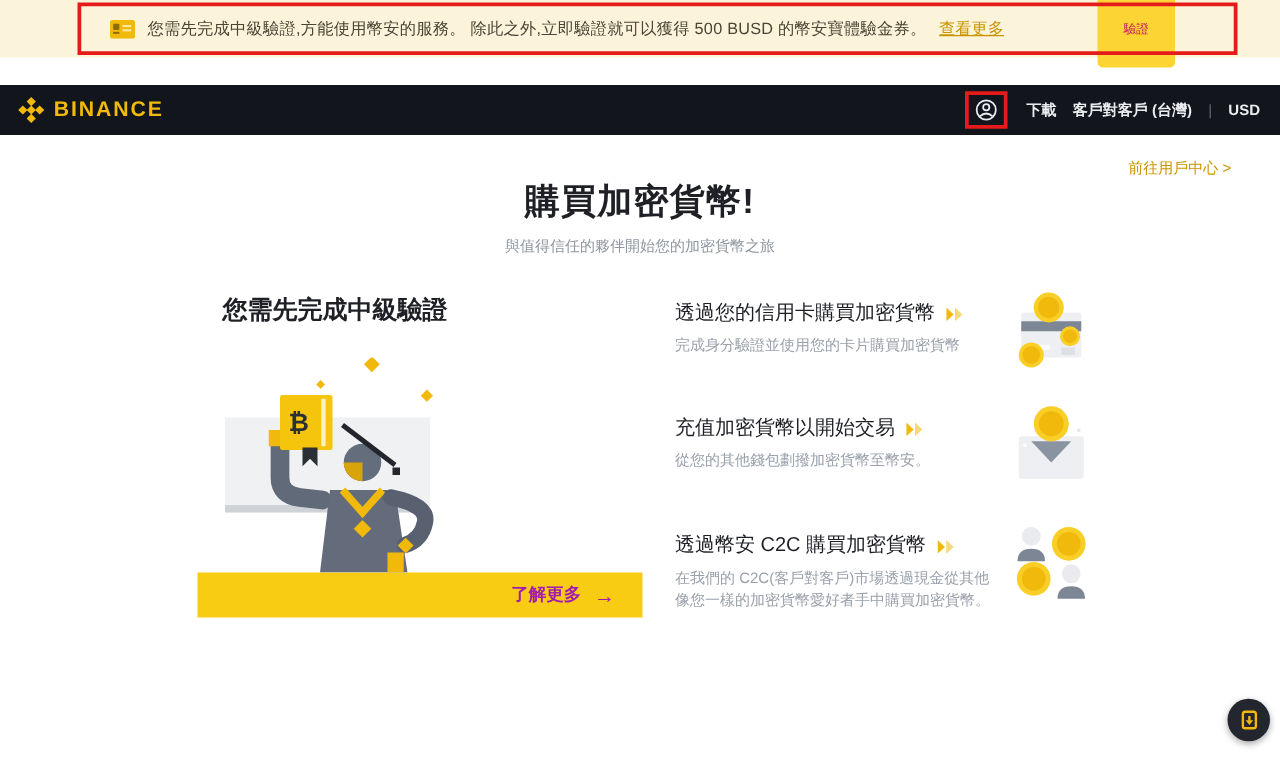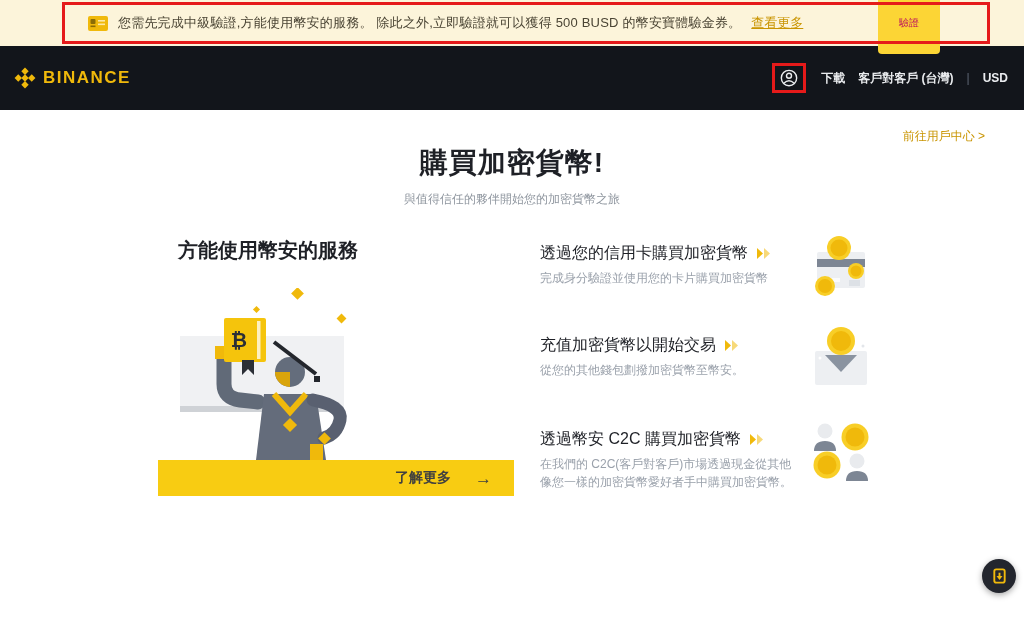--- a/index.html
+++ b/index.html
@@ -14,22 +14,22 @@
     padding:0 84px 0 88px; }
   .idcard { width:20px; height:15px; flex:0 0 auto; margin-right:10px; }
   .banner-text { font-size:13px; color:#4A4434; letter-spacing:.2px; }
   .banner-link { font-size:13px; color:#C99400; text-decoration:underline;
     margin-left:10px; cursor:pointer; white-space:nowrap; }
   .verify-btn { margin-left:auto; background:#FCD535; color:#be185d; border:none;
     font-size:10px; padding:24px 21px; border-radius:4px; cursor:pointer;
     font-family:inherit; }
 
   
-  .header { height:64px; background:#12151B; display:flex; align-items:center;
-    padding:0 16px 0 14px; }
+  .header { height:40px; background:#12151B; display:flex; align-items:center;
+    padding:0 16px 0 14px;margin-top:22px; }
   .brand { display:flex; align-items:center; gap:7px; cursor:pointer; }
   .brand-name { color:#F0B90B; font-weight:bold; font-size:17px; letter-spacing:1.5px; }
   .header-right { margin-left:auto; display:flex; align-items:center; gap:13px;
     color:#EAECEF; font-size:12px; font-weight:600; }
   .user-box { border:3px solid #E51A1A; padding:2px 4px; display:inline-flex;
     align-items:center; margin-right:2px; }
   .hdr-item { cursor:pointer; white-space:nowrap; }
   .hdr-divider { color:#5E6673; font-weight:400; }
 
   
@@ -39,22 +39,22 @@
   .page-title { text-align:center; padding-top:34px; font-size:28px; font-weight:700;
     color:#1E2026; letter-spacing:1px; }
   .page-subtitle { text-align:center; margin-top:9px; font-size:12px; color:#8F969F; }
 
   .content { display:flex; margin:28px 0 0 158px; }
   .left-col { width:356px; flex:0 0 auto; }
   .left-heading { font-size:20px; font-weight:700; color:#1E2026; margin-left:20px;
     line-height:28px; }
   .illustration { display:block; width:356px; height:172px; margin-top:24px; }
   .cta-btn { width:356px; height:36px; background:#F8CC12; border:none; cursor:pointer;
-    display:flex; align-items:center; justify-content:flex-end; gap:24px;
-    padding-right:22px; font-size:14px; font-weight:700; color:#404040;
+    display:flex; align-items:center; justify-content:flex-end; gap:10px;
+    padding-right:22px; font-size:14px; font-weight:700; color:#a21caf;
     font-family:inherit; }
   .cta-arrow { font-size:17px; line-height:1; font-weight:700; }
 
   .right-col { margin-left:26px; width:334px; padding-top:6px; }
   .item { display:flex; justify-content:space-between; gap:12px; margin-bottom:36px; }
   .item:nth-child(2) { margin-bottom:38px; }
   .item-text { width:252px; }
   .item-title { display:flex; align-items:center; gap:9px; font-size:16px;
     font-weight:500; color:#1E2026; line-height:22px; cursor:pointer; }
   .item-desc { margin-top:5px; font-size:12px; color:#9AA1AB; line-height:18px; }
@@ -114,21 +114,21 @@
 </div>
 
 <div class="main">
   <a class="user-center">前往用戶中心 &gt;</a>
   <div class="page-title">購買加密貨幣!</div>
   <div class="page-subtitle">與值得信任的夥伴開始您的加密貨幣之旅</div>
 
   <div class="content">
 
     <div class="left-col">
-      <div class="left-heading">方能使用幣安的服務</div>
+      <div class="left-heading">您需先完成中級驗證</div>
 
       <svg class="illustration" viewBox="0 0 356 172">
 
         <rect x="135" y="1" width="9" height="9" fill="#F0B90B" transform="rotate(45 139.5 5.5)"></rect>
         <rect x="96" y="19" width="5" height="5" fill="#F0B90B" transform="rotate(45 98.5 21.5)"></rect>
         <rect x="180" y="27" width="7" height="7" fill="#F0B90B" transform="rotate(45 183.5 30.5)"></rect>
 
         <rect x="22" y="48" width="164" height="76" fill="#F0F1F3"></rect>
         <rect x="22" y="118" width="150" height="6" fill="#CFD2D6"></rect>
 

